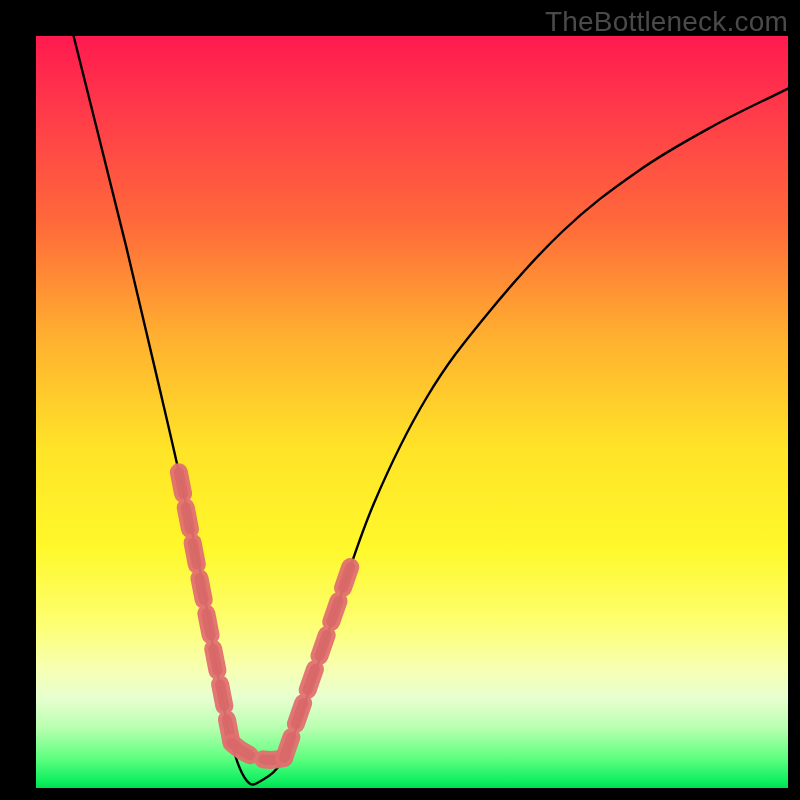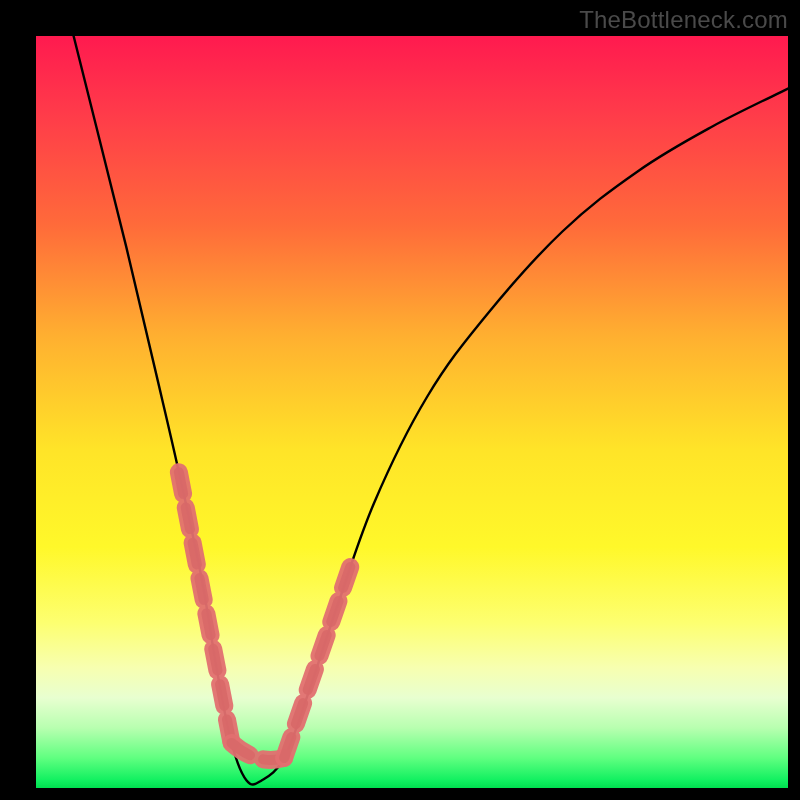--- a/index.html
+++ b/index.html
@@ -36,21 +36,21 @@
       #b8ffb0 92%,
       #60ff80 96%,
       #10f060 99%,
       #00e050 100%);
   }
   .watermark {
     position: absolute;
     top: 6px;
     right: 12px;
     color: #4a4a4a;
-    font-size: 24px;
+    font-size: 28px;
     font-weight: 400;
     letter-spacing: 0.2px;
     z-index: 10;
   }
   svg.overlay {
     position: absolute;
     left: 0;
     top: 0;
     width: 752px;
     height: 752px;

